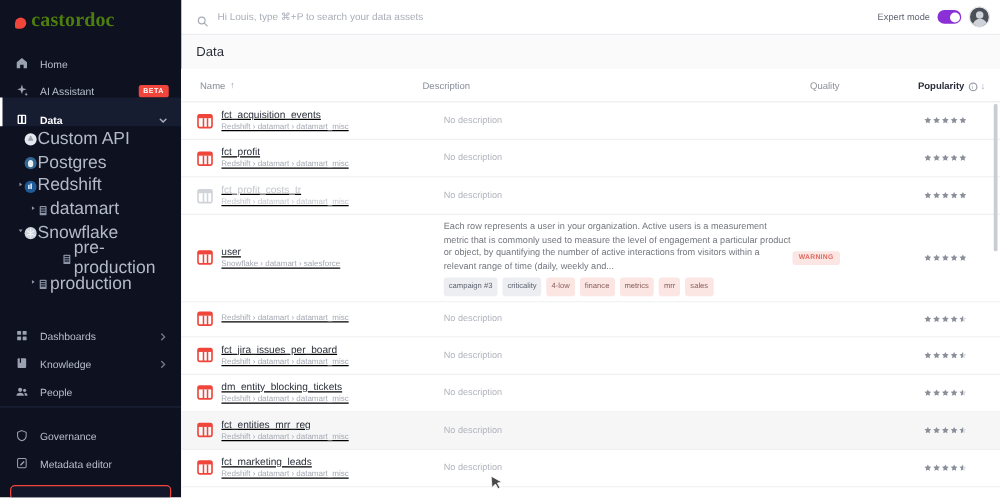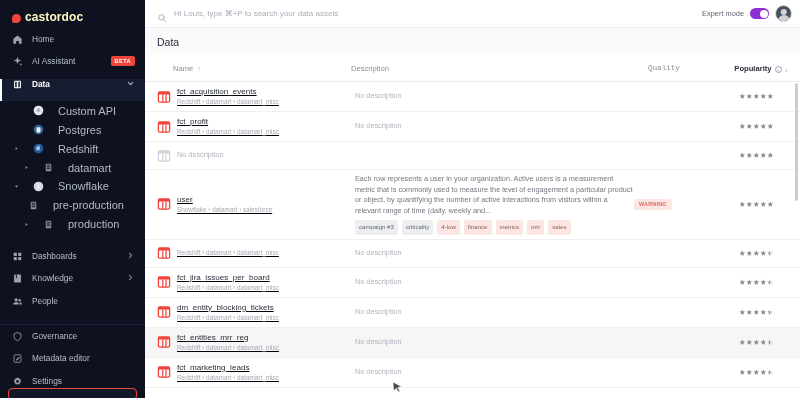--- a/index.html
+++ b/index.html
@@ -24,46 +24,46 @@
   .brand {
     display: flex; align-items: center; gap: 4px;
     padding: 10px 0 10px 12px;
     height: 34px;
   }
   .brand-dot {
     width: 9px; height: 9px; border-radius: 50% 50% 50% 2px;
     background: #f0453a; flex: 0 0 9px; margin-top: 2px;
   }
   .brand-name {
-    font-size: 12px; font-weight: 700; color: #fef9c3; letter-spacing: .1px;
+    font-size: 16px; font-weight: 700; color: #4d7c0f; letter-spacing: .1px; font-family: Liberation Serif, serif;
   }
   .nav-item {
-    display: flex; align-items: flex-start; gap: 9px;
+    display: flex; align-items: flex-end; gap: 9px;
     height: 26px; padding: 0 10px 0 12px;
     font-size: 8.3px; color: #b9bfcd; cursor: pointer;
     position: relative;
   }
   .nav-item .ico { width: 11px; height: 11px; flex: 0 0 11px; display: flex; align-items: center; justify-content: center; }
   .nav-item .ico svg { width: 11px; height: 11px; display: block; }
   .nav-label { flex: 1 1 auto; white-space: nowrap; overflow: hidden; }
   .chev { width: 9px; height: 9px; opacity: .8; }
   .beta {
     background: #f0453a; color: #fff; font-size: 5.6px; font-weight: 700;
     padding: 2px 4px; border-radius: 2px; letter-spacing: .4px;
   }
   .nav-section-active {
     background: #171d31;
     border-left: 2px solid #ffffff;
     padding-left: 10px;
     color: #ffffff; font-weight: 700;
   }
   .nav-section-active .nav-label { color: #fff; }
   .sub-item {
-    display: flex; align-items: center; gap: 14px;
-    height: 22px; padding-left: 22px; font-size: 11px; color: #b4bac8;
+    display: flex; align-items: center; gap: 0;
+    height: 22px; padding-left: 22px; font-size: 14px; color: #b4bac8;
     cursor: pointer;
   }
   .sub-item.lvl2 { padding-left: 32px; }
   .sub-item .bullet {
     width: 5px; height: 5px; flex: 0 0 5px;
     display: flex; align-items: center; justify-content: center;
     margin-left: -8px;
   }
   .src-icon { width: 11px; height: 11px; flex: 0 0 11px; }
   .divider { height: 1px; background: #1e2438; margin: 6px 0; }
@@ -108,26 +108,26 @@
 
   .page-title-bar {
     height: 27px; display: flex; align-items: center; padding-left: 12px;
     background: #fafafa; flex: 0 0 27px;
   }
   .page-title { font-size: 10.5px; color: #2a2f3a; font-weight: 400; }
 
   .table-area { flex: 1 1 auto; background: #fff; overflow: hidden; position: relative; min-height: 0; }
   .t-head {
     display: flex; align-items: center; height: 27px;
-    border-bottom: 1px solid #ececec; padding: 0 12px 0 28px;
+    border-bottom: 1px solid #ececec; padding: 0 12px 0 15px;
     font-size: 7.6px; color: #8a8f99; background: #fff;
   }
   .c-name { flex: 0 0 178px; display: flex; align-items: center; gap: 4px; }
   .c-desc { flex: 1 1 auto; min-width: 0; }
-  .c-qual { flex: 0 0 82px; font-family: Liberation Mono, monospace; }
+  .c-qual { flex: 0 0 82px; }
   .c-pop  { flex: 0 0 58px; display: flex; align-items: flex-end; justify-content: flex-end; gap: 3px; color: #2a2f3a; font-weight: 700; }
   .sort-arrow { font-size: 7px; color: #9aa0aa; }
   .info-i {
     width: 7px; height: 7px; border-radius: 50%; border: .8px solid #9aa0aa;
     font-size: 5px; line-height: 6px; text-align: center; color: #9aa0aa;
     font-weight: 400; display: inline-block;
   }
 
   .rows { position: absolute; top: 27px; left: 0; right: 0; bottom: 0; overflow: hidden; }
 
@@ -280,21 +280,21 @@
       </span>
       <span class="src-icon">
         <svg viewBox="0 0 16 16">
             <circle cx="8" cy="8" r="7" fill="#cdd5de"></circle>
             <path d="M8 3.2v9.6M4 5.4l8 5.2M12 5.4l-8 5.2" stroke="#f2f5f8" stroke-width="1.2" stroke-linecap="round"></path>
           </svg>
       </span>
       <span>Snowflake</span>
     </div>
 
-    <div class="sub-item lvl2" style="padding-left:28px">
+    <div class="sub-item lvl2" style="padding-left:48px">
       <span class="src-icon">
         <svg viewBox="0 0 16 16" fill="#8d94a4">
             <rect x="4" y="2.5" width="8" height="11" rx="1"></rect>
             <rect x="5.3" y="4" width="5.4" height="1.4" fill="#0d1120"></rect>
             <rect x="5.3" y="6.6" width="5.4" height="1.4" fill="#0d1120"></rect>
             <rect x="5.3" y="9.2" width="5.4" height="1.4" fill="#0d1120"></rect>
           </svg>
       </span>
       <span>pre-production</span>
     </div>
@@ -511,20 +511,24 @@
             </div>
             <span class="ext-link"></span>
           </div>
           <div class="row dim">
             <span class="row-icon"><svg viewBox="0 0 16 16" style="width:14px;height:14px">
                 <rect x="1.6" y="2.2" width="12.8" height="11.6" rx="1.6" fill="none" stroke="#d0d3d8" stroke-width="1.5"></rect>
                 <rect x="1.6" y="2.2" width="12.8" height="3" fill="#d0d3d8"></rect>
                 <rect x="5.9" y="5.2" width="1.4" height="8.6" fill="#d0d3d8"></rect>
                 <rect x="9.6" y="5.2" width="1.4" height="8.6" fill="#d0d3d8"></rect>
               </svg></span>
+            <div class="name-cell">
+              <div class="nm">fct_profit_costs_tr</div>
+              <div class="path">Redshift › datamart › datamart_misc</div>
+            </div>
             <div class="desc-cell">
               <div>No description</div>
             </div>
             <div class="qual-cell"></div>
             <div class="pop-cell">
               <svg class="star" viewBox="0 0 16 16" fill="#8a8f99">
                 <path d="M8 1.3l2 4.1 4.5.6-3.3 3.2.8 4.5L8 11.6 3.9 13.7l.8-4.5L1.4 6l4.5-.6z"></path>
               </svg>
               <svg class="star" viewBox="0 0 16 16" fill="#8a8f99">
                 <path d="M8 1.3l2 4.1 4.5.6-3.3 3.2.8 4.5L8 11.6 3.9 13.7l.8-4.5L1.4 6l4.5-.6z"></path>

